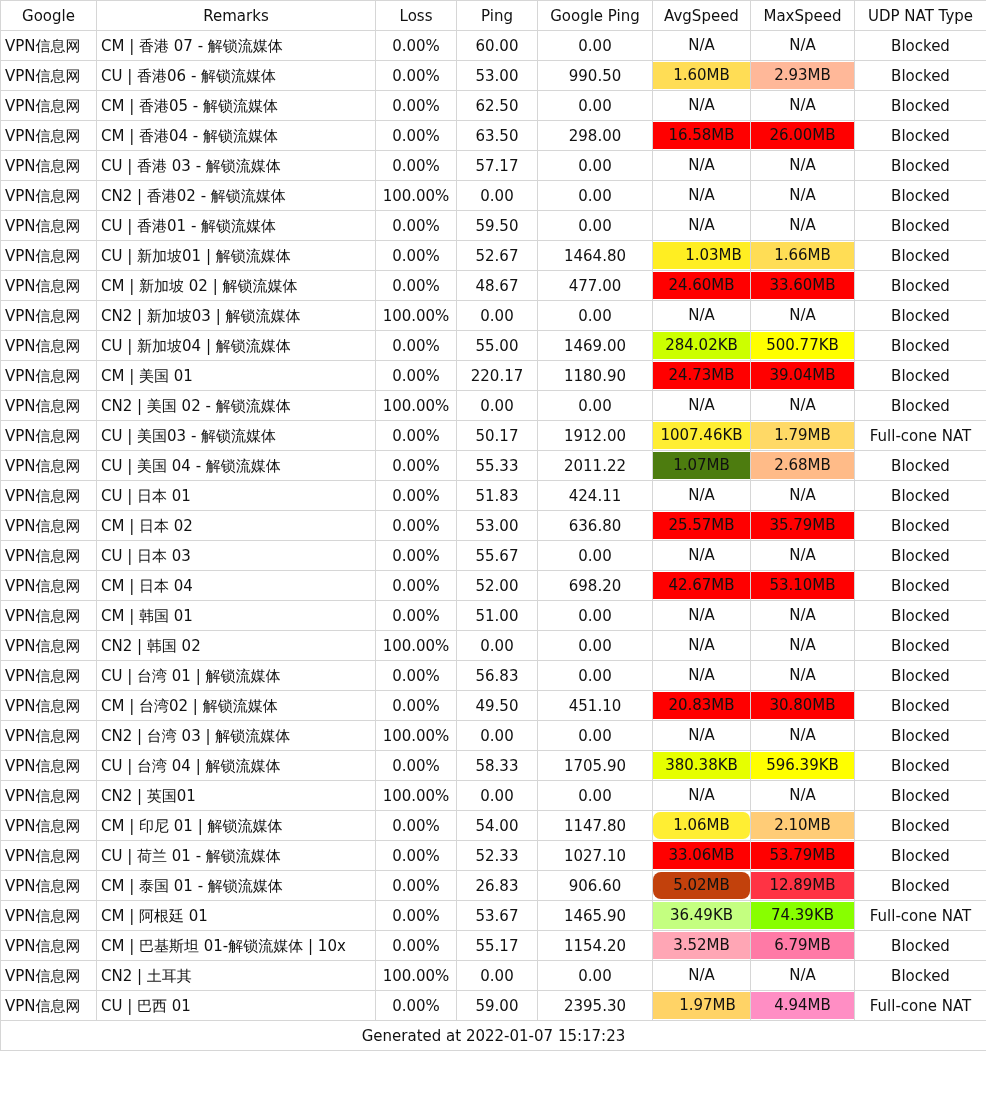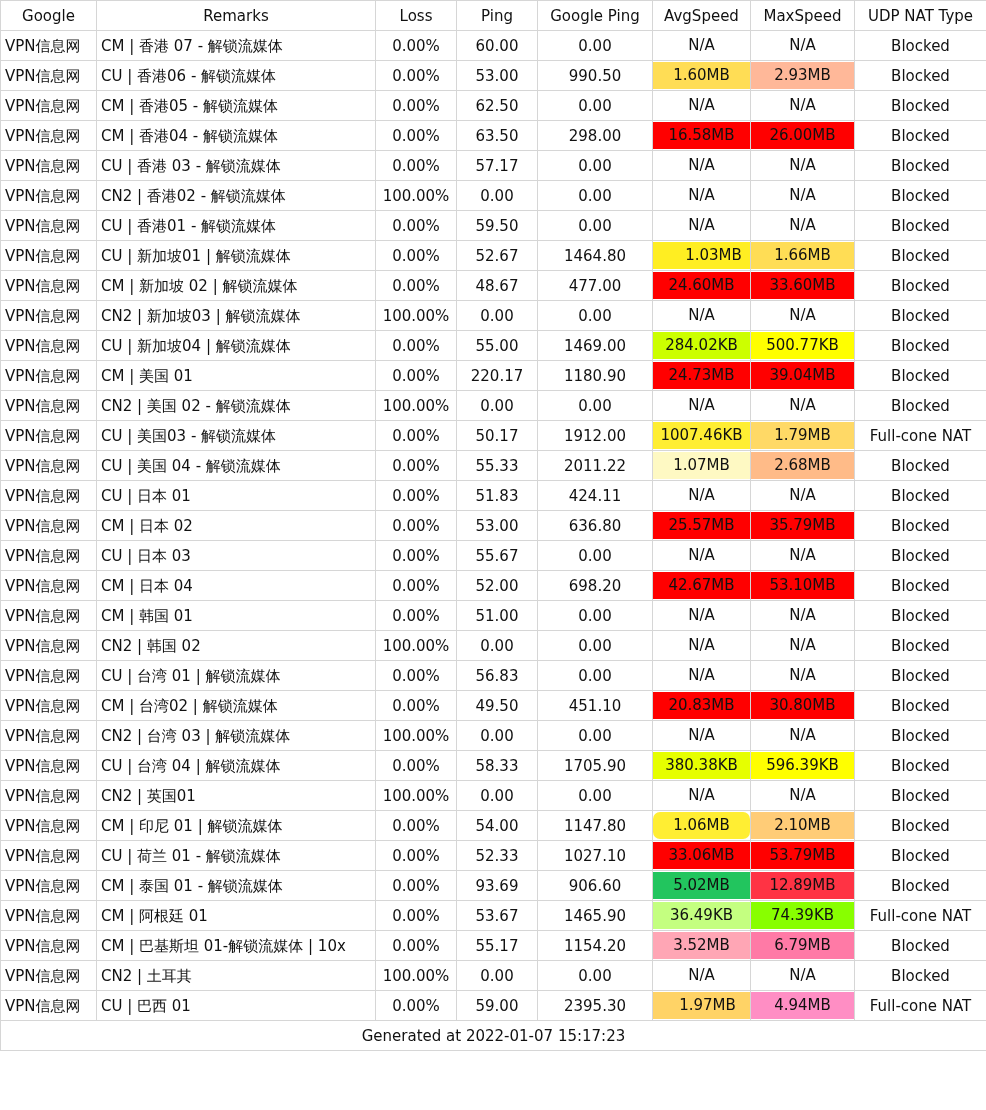--- a/index.html
+++ b/index.html
@@ -253,21 +253,21 @@
         </td>
         <td>Full-cone NAT</td>
       </tr>
       <tr>
         <td class="left">VPN信息网</td>
         <td class="left">CU | 美国 04 - 解锁流媒体</td>
         <td>0.00%</td>
         <td>55.33</td>
         <td>2011.22</td>
         <td class="speed">
-          <span style="background: #fef9c3;">1.07MB</span>
+          <span style="background: #4d7c0f;">1.07MB</span>
         </td>
         <td class="speed">
           <span style="background: rgb(255, 187, 136);">2.68MB</span>
         </td>
         <td>Blocked</td>
       </tr>
       <tr>
         <td class="left">VPN信息网</td>
         <td class="left">CU | 日本 01</td>
         <td>0.00%</td>
@@ -446,24 +446,24 @@
         </td>
         <td class="speed">
           <span style="background: rgb(255, 0, 0);">53.79MB</span>
         </td>
         <td>Blocked</td>
       </tr>
       <tr>
         <td class="left">VPN信息网</td>
         <td class="left">CM | 泰国 01 - 解锁流媒体</td>
         <td>0.00%</td>
-        <td>93.69</td>
+        <td>26.83</td>
         <td>906.60</td>
         <td class="speed">
-          <span style="background: #22c55e;">5.02MB</span>
+          <span style="background: #c2410c; border-radius: 8px;">5.02MB</span>
         </td>
         <td class="speed">
           <span style="background: rgb(255, 51, 68);">12.89MB</span>
         </td>
         <td>Blocked</td>
       </tr>
       <tr>
         <td class="left">VPN信息网</td>
         <td class="left">CM | 阿根廷 01</td>
         <td>0.00%</td>

